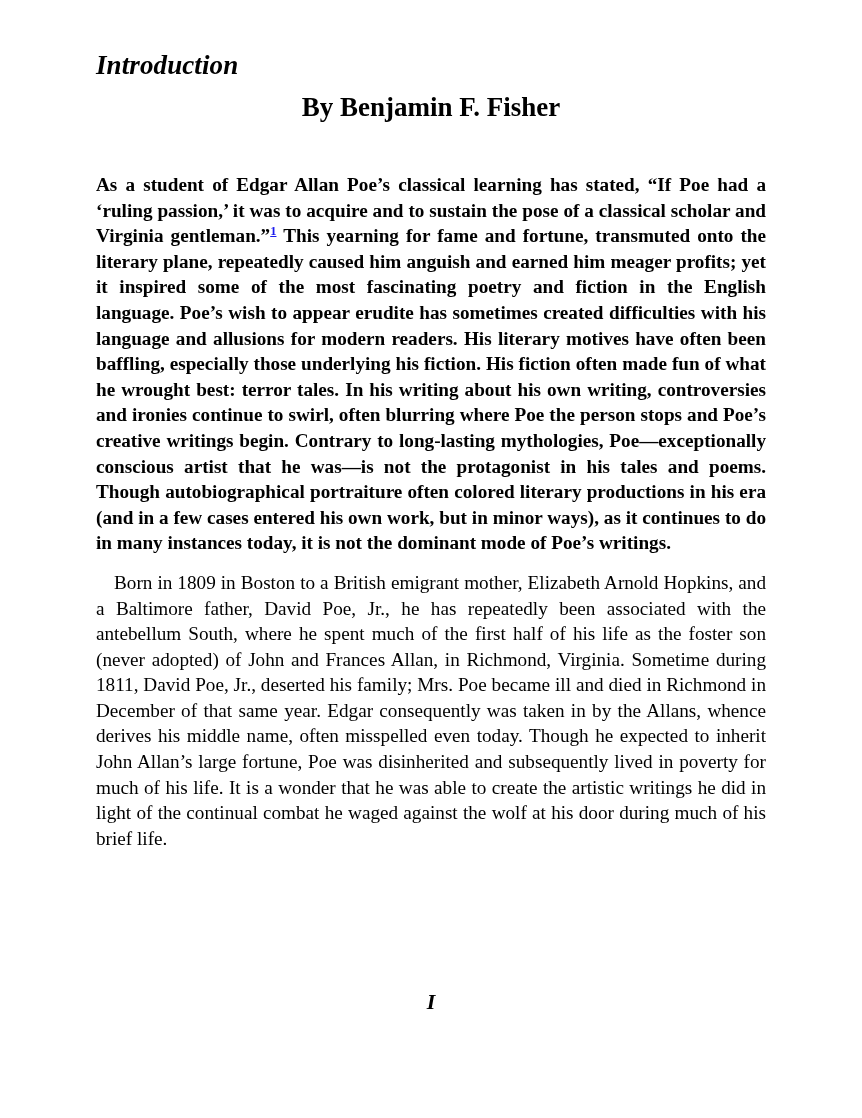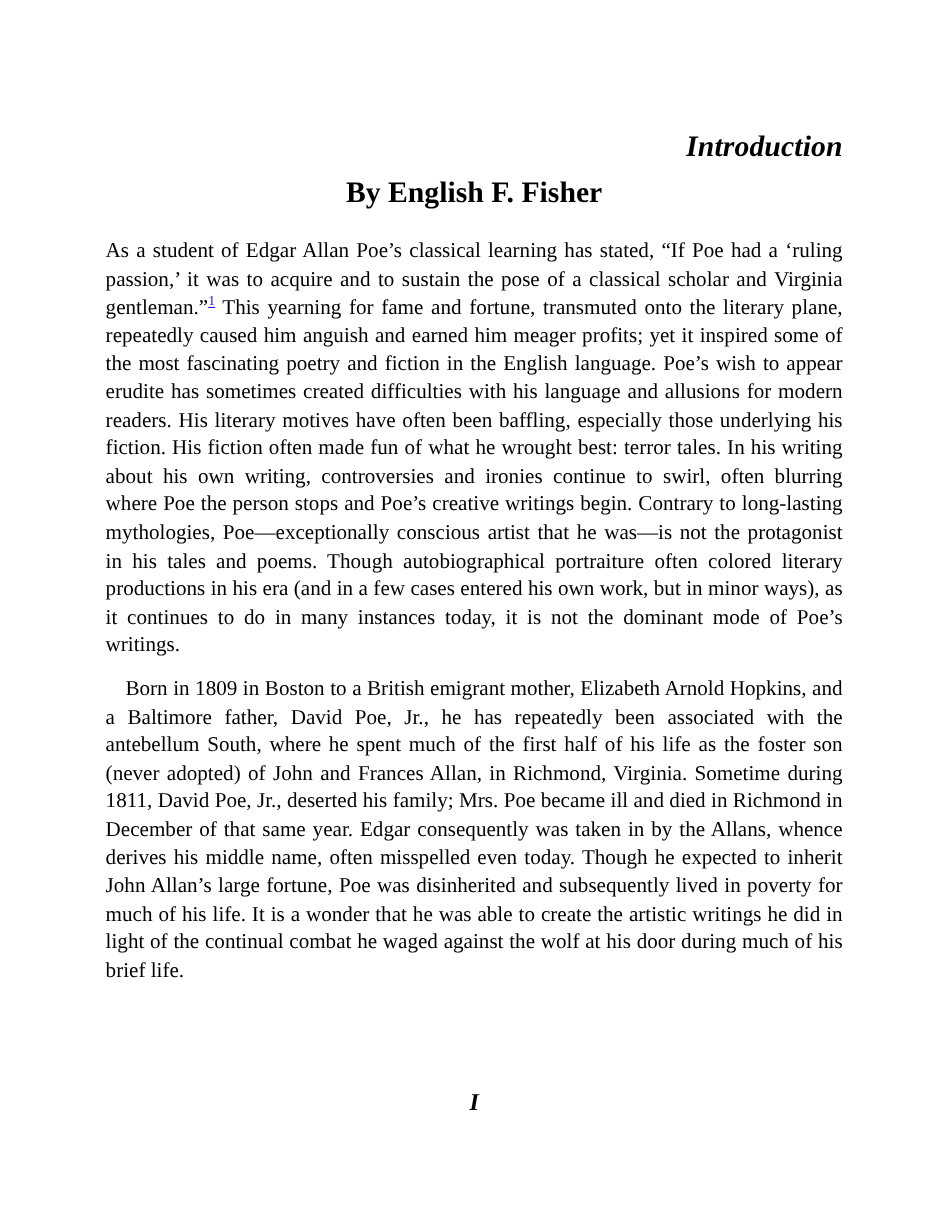--- a/index.html
+++ b/index.html
@@ -19,45 +19,46 @@
     overflow: hidden;
     box-sizing: border-box;
   }
   .content {
     position: absolute;
     left: 96px;
     top: 0;
     width: 670px;
   }
   .doc-title {
-    text-align: right;
+    text-align: left;
     font-style: italic;
     font-size: 27px;
     line-height: 1.0;
     margin: 0;
-    padding-top: 120px;
+    padding-top: 52px;
     letter-spacing: 0.1px;
   }
   .doc-byline {
     text-align: center;
     font-size: 27px;
     line-height: 1.0;
     margin: 0;
     padding-top: 15px;
   }
   .body-para {
     font-size: 19.2px;
     line-height: 25.6px;
     text-align: justify;
     text-justify: inter-word;
     margin: 0;
     hyphens: none;
   }
   .para-first {
-    margin-top: 27px;
+    margin-top: 51px;
+    font-weight: bold;
   }
   .para-indent {
     text-indent: 18px;
     margin-top: 14px;
   }
   .footnote-ref {
     font-size: 12.5px;
     vertical-align: super;
     color: #1a1aee;
     text-decoration: underline;
@@ -76,21 +77,21 @@
   }
 </style>
 </head>
 <body>
 
 <div class="page">
   <div class="content">
 
     <h1 class="doc-title">Introduction</h1>
 
-    <h2 class="doc-byline">By English F. Fisher</h2>
+    <h2 class="doc-byline">By Benjamin F. Fisher</h2>
 
     <p class="body-para para-first"><span>As a student of Edgar Allan Poe’s classical learning has stated, “If Poe had a ‘ruling passion,’ it was to acquire and to sustain the pose of a classical scholar and Virginia gentleman.”</span><a class="footnote-ref" href="#">1</a><span> This yearning for fame and fortune, transmuted onto the literary plane, repeatedly caused him anguish and earned him meager profits; yet it inspired some of the most fascinating poetry and fiction in the English language. Poe’s wish to appear erudite has sometimes created difficulties with his language and allusions for modern readers. His literary motives have often been baffling, especially those underlying his fiction. His fiction often made fun of what he wrought best: terror tales. In his writing about his own writing, controversies and ironies continue to swirl, often blurring where Poe the person stops and Poe’s creative writings begin. Contrary to long-lasting mythologies, Poe—exceptionally conscious artist that he was—is not the protagonist in his tales and poems. Though autobiographical portraiture often colored literary productions in his era (and in a few cases entered his own work, but in minor ways), as it continues to do in many instances today, it is not the dominant mode of Poe’s writings.</span></p>
 
     <p class="body-para para-indent">Born in 1809 in Boston to a British emigrant mother, Elizabeth Arnold Hopkins, and a Baltimore father, David Poe, Jr., he has repeatedly been associated with the antebellum South, where he spent much of the first half of his life as the foster son (never adopted) of John and Frances Allan, in Richmond, Virginia. Sometime during 1811, David Poe, Jr., deserted his family; Mrs. Poe became ill and died in Richmond in December of that same year. Edgar consequently was taken in by the Allans, whence derives his middle name, often misspelled even today. Though he expected to inherit John Allan’s large fortune, Poe was disinherited and subsequently lived in poverty for much of his life. It is a wonder that he was able to create the artistic writings he did in light of the continual combat he waged against the wolf at his door during much of his brief life.</p>
 
   </div>
 
   <div class="page-number">I</div>
 </div>
 

